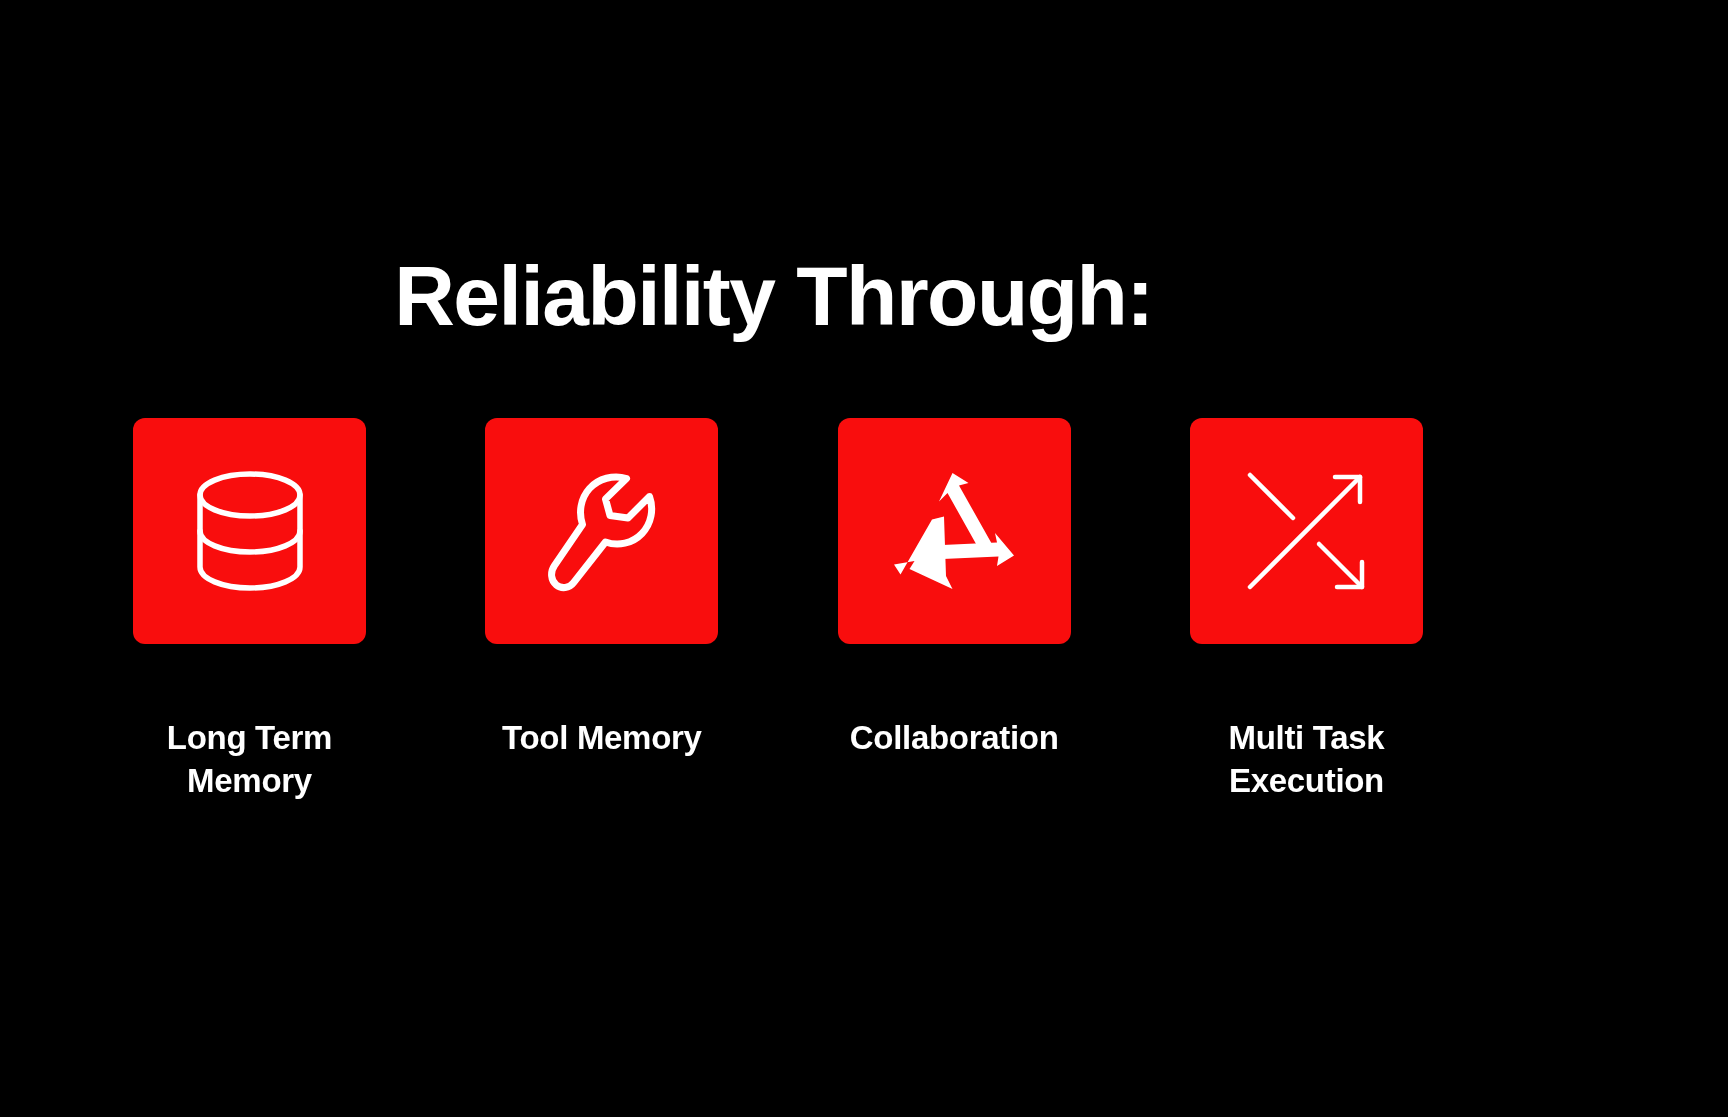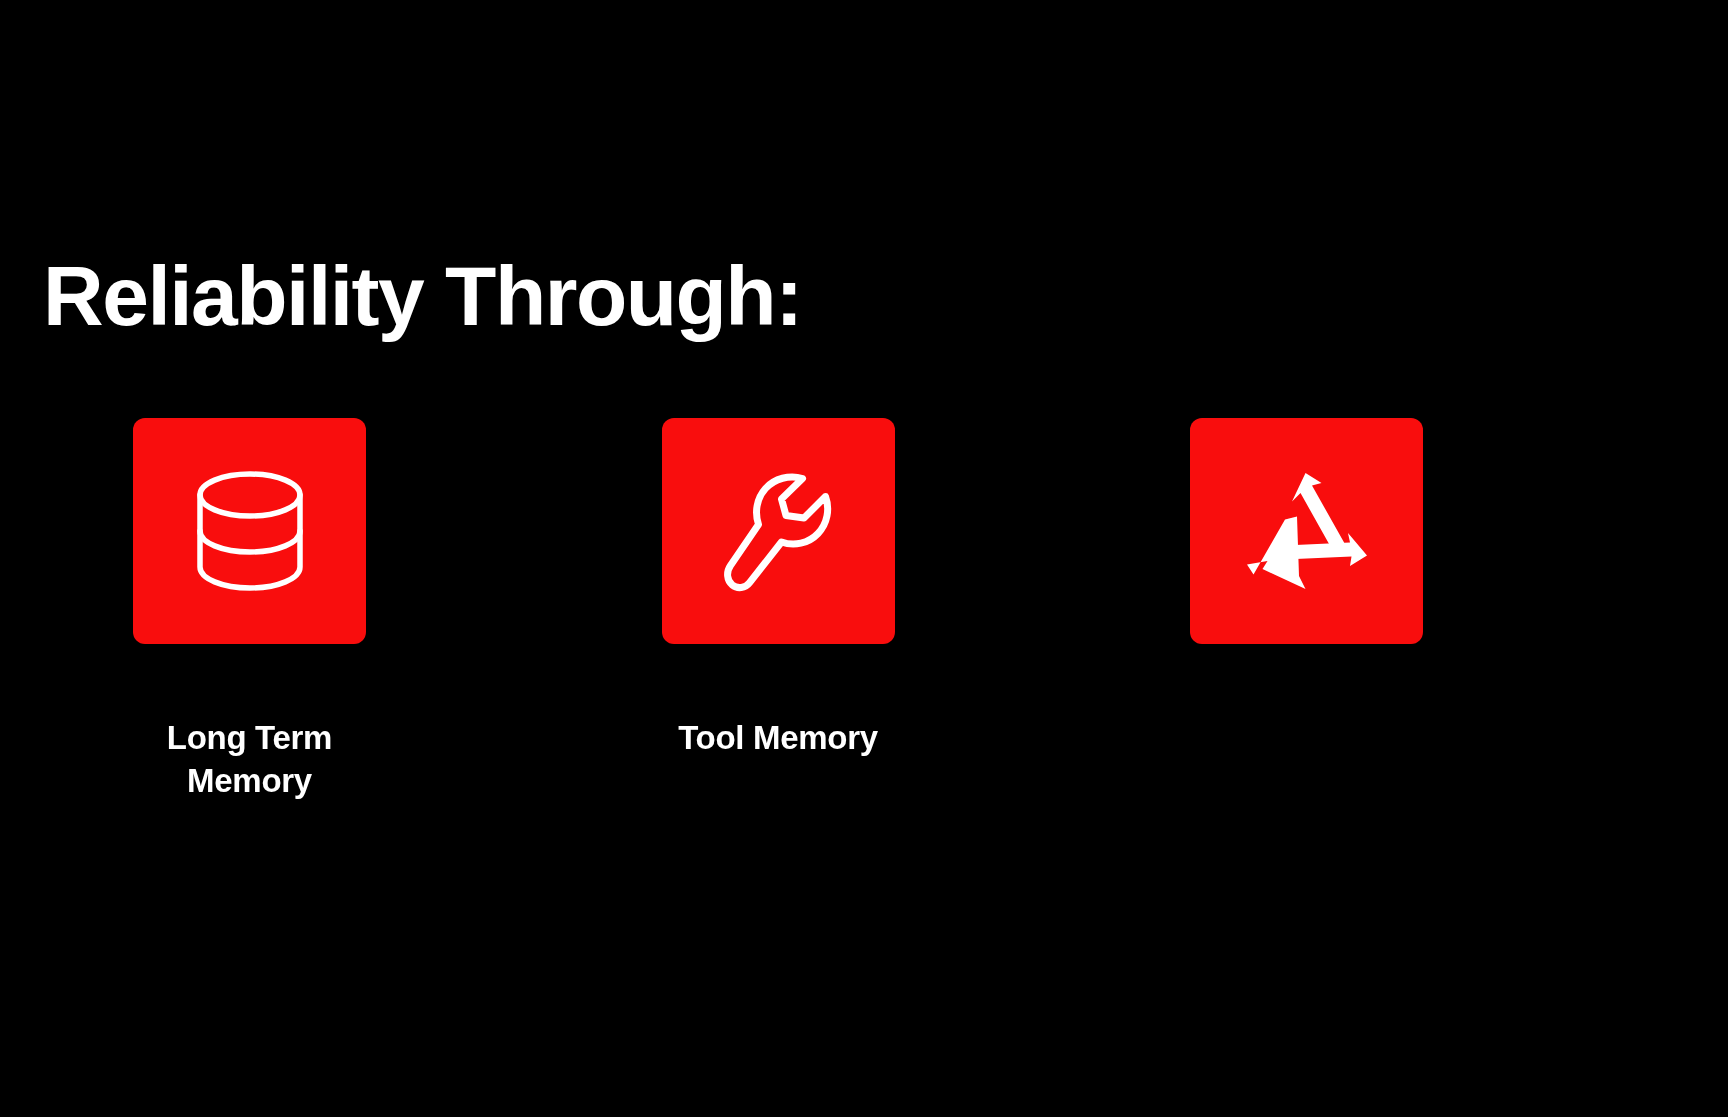--- a/index.html
+++ b/index.html
@@ -22,28 +22,28 @@
     background: #000000;
     overflow: hidden;
   }
 
   
   #slide-title {
     position: absolute;
     left: 0;
     top: 198px;
     width: 1547px;
+    text-align: center;
     color: #FFFFFF;
     font-family: "Liberation Sans", sans-serif;
     font-size: 84px;
     font-weight: bold;
     letter-spacing: -1.5px;
     line-height: 1.0;
     white-space: nowrap;
-    margin-left: 43px;
   }
 
   
   #card-row {
     position: absolute;
     left: 133px;
     top: 418px;
     width: 1290px;
     height: 420px;
     display: flex;
@@ -158,17 +158,36 @@
                      L17.5 98.0
                      L60.5 118.0
                      L54.0 105.0
                      L52.0 45.5
                      L40.0 48.5
                      L8.5 103.5
                      Z"></path>
           </svg>
         </span>
       </div>
+      <div class="card-label">Collaboration</div>
     </div>
 
+    <div class="feature-card">
+      <div class="tile" style="background:#F90D0D;">
+        <span>
+          <svg width="122" height="122" viewBox="0 0 122 122" fill="none" stroke="#FFFFFF" stroke-width="4.5" stroke-linecap="round" stroke-linejoin="round">
+
+            <line x1="5" y1="5" x2="48" y2="48"></line>
+
+            <line x1="5" y1="117" x2="115" y2="7"></line>
+            <polyline points="115,32 115,7 90,7"></polyline>
+
+            <line x1="74" y1="74" x2="117" y2="117"></line>
+            <polyline points="117,92 117,117 92,117"></polyline>
+          </svg>
+        </span>
+      </div>
+      <div class="card-label">Multi Task
+Execution</div>
+    </div>
 
   </div>
 </div>
 
 </body></html>

